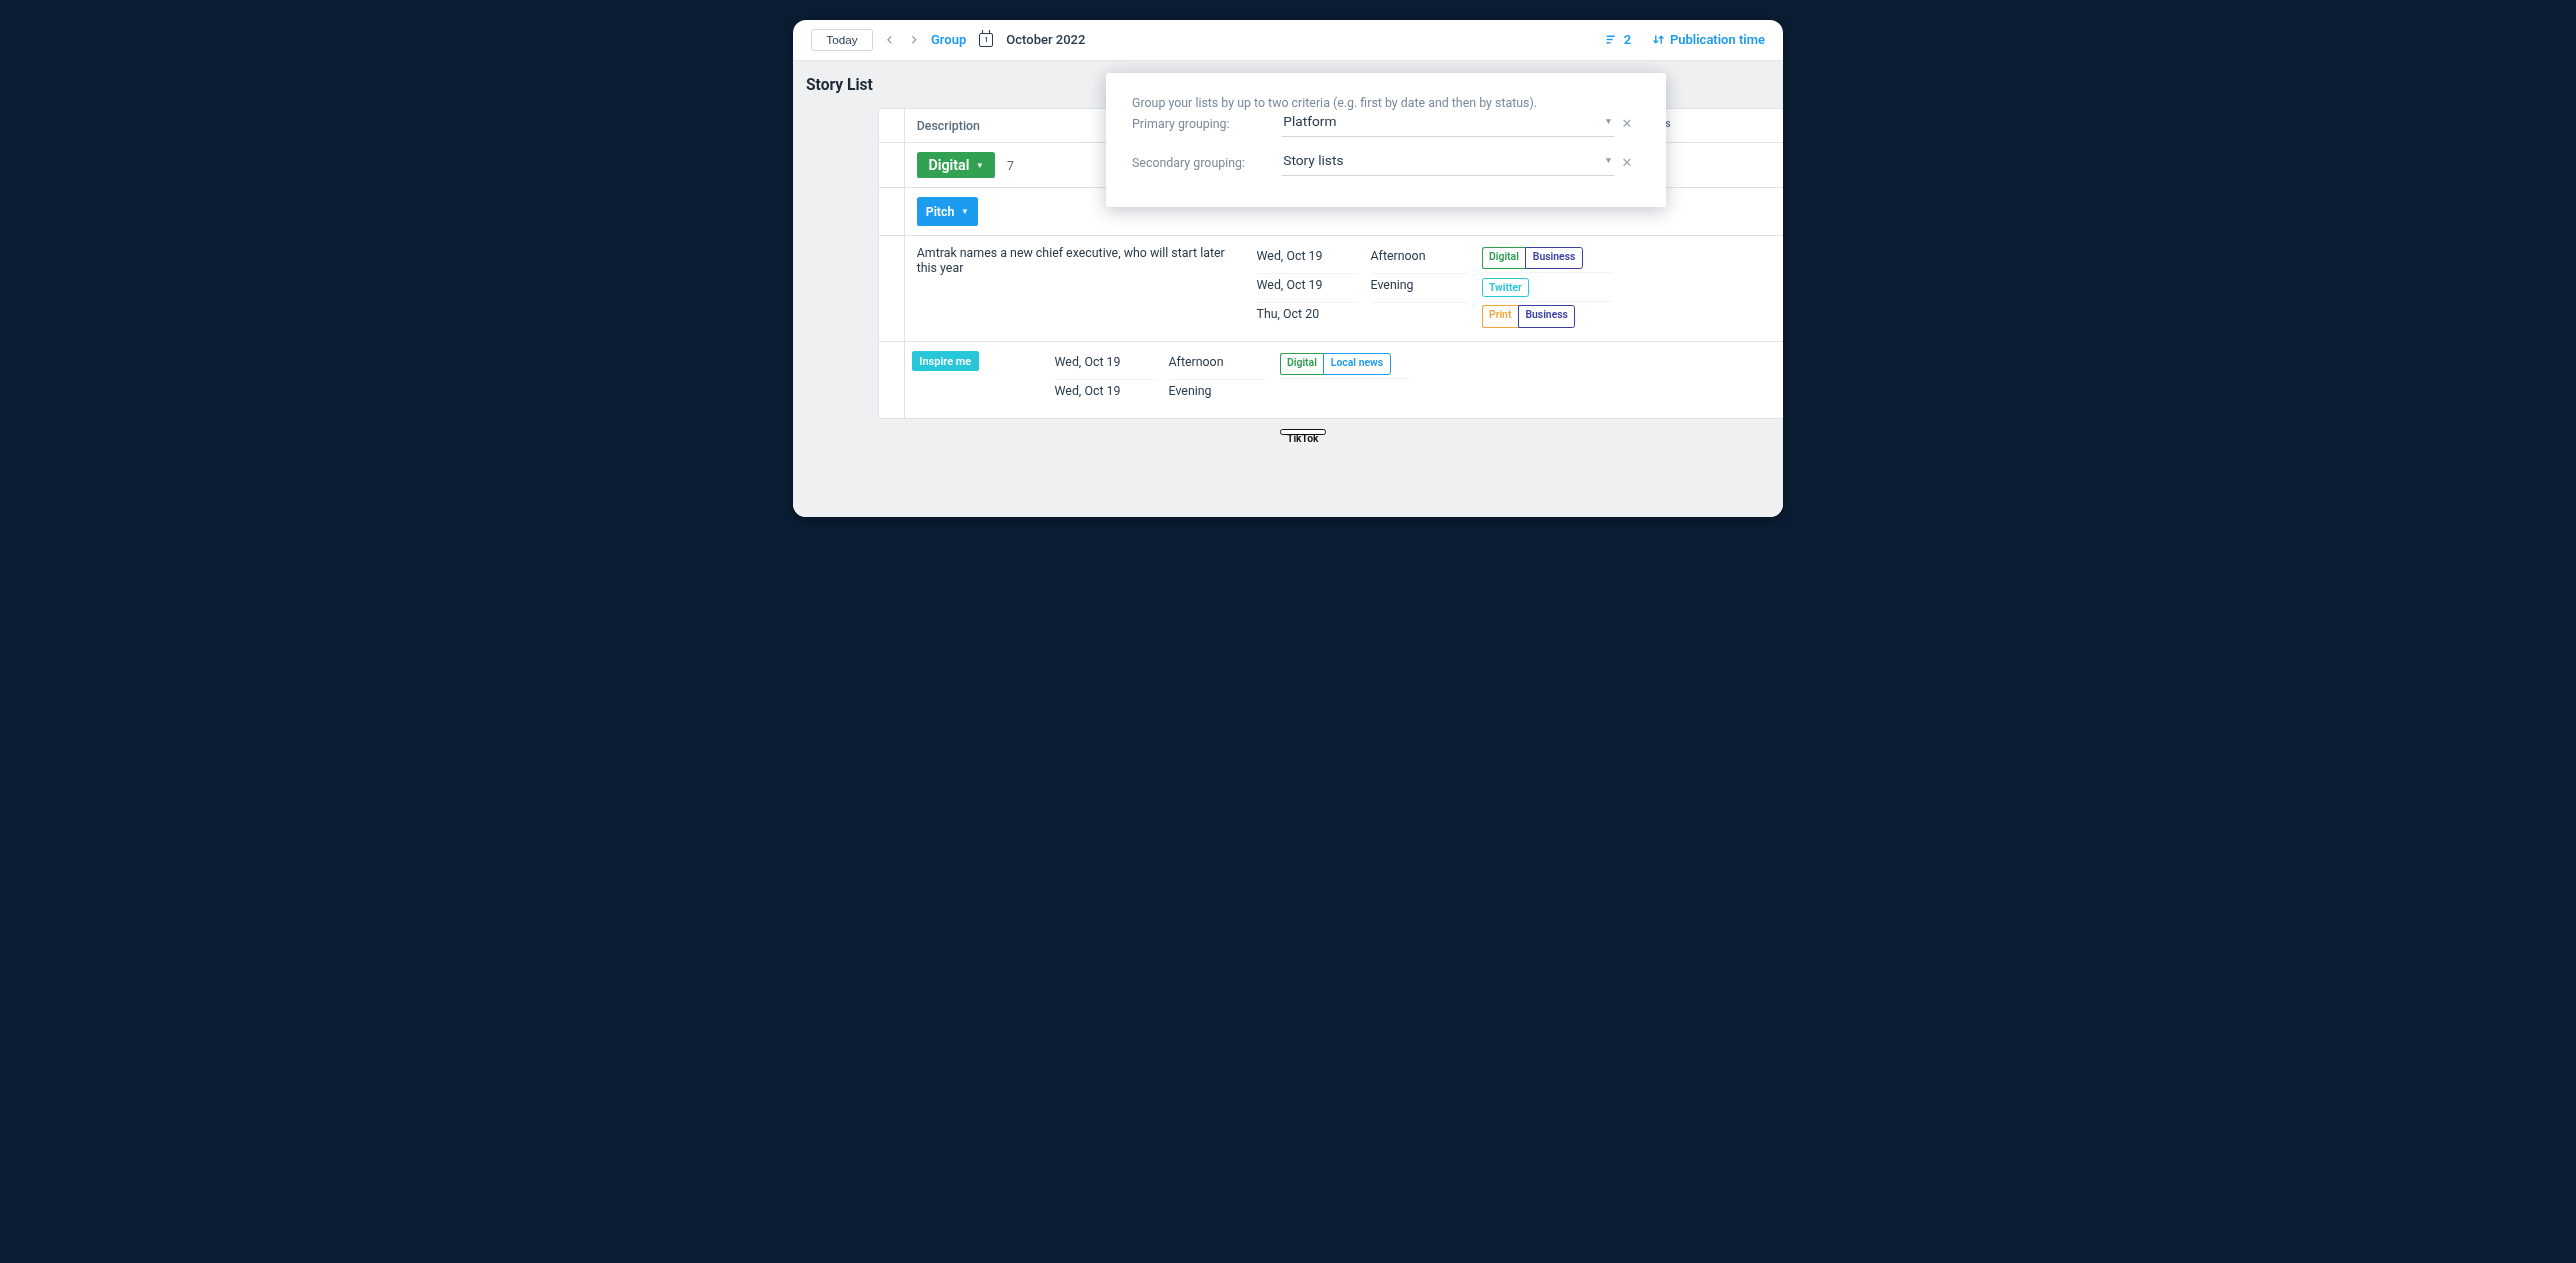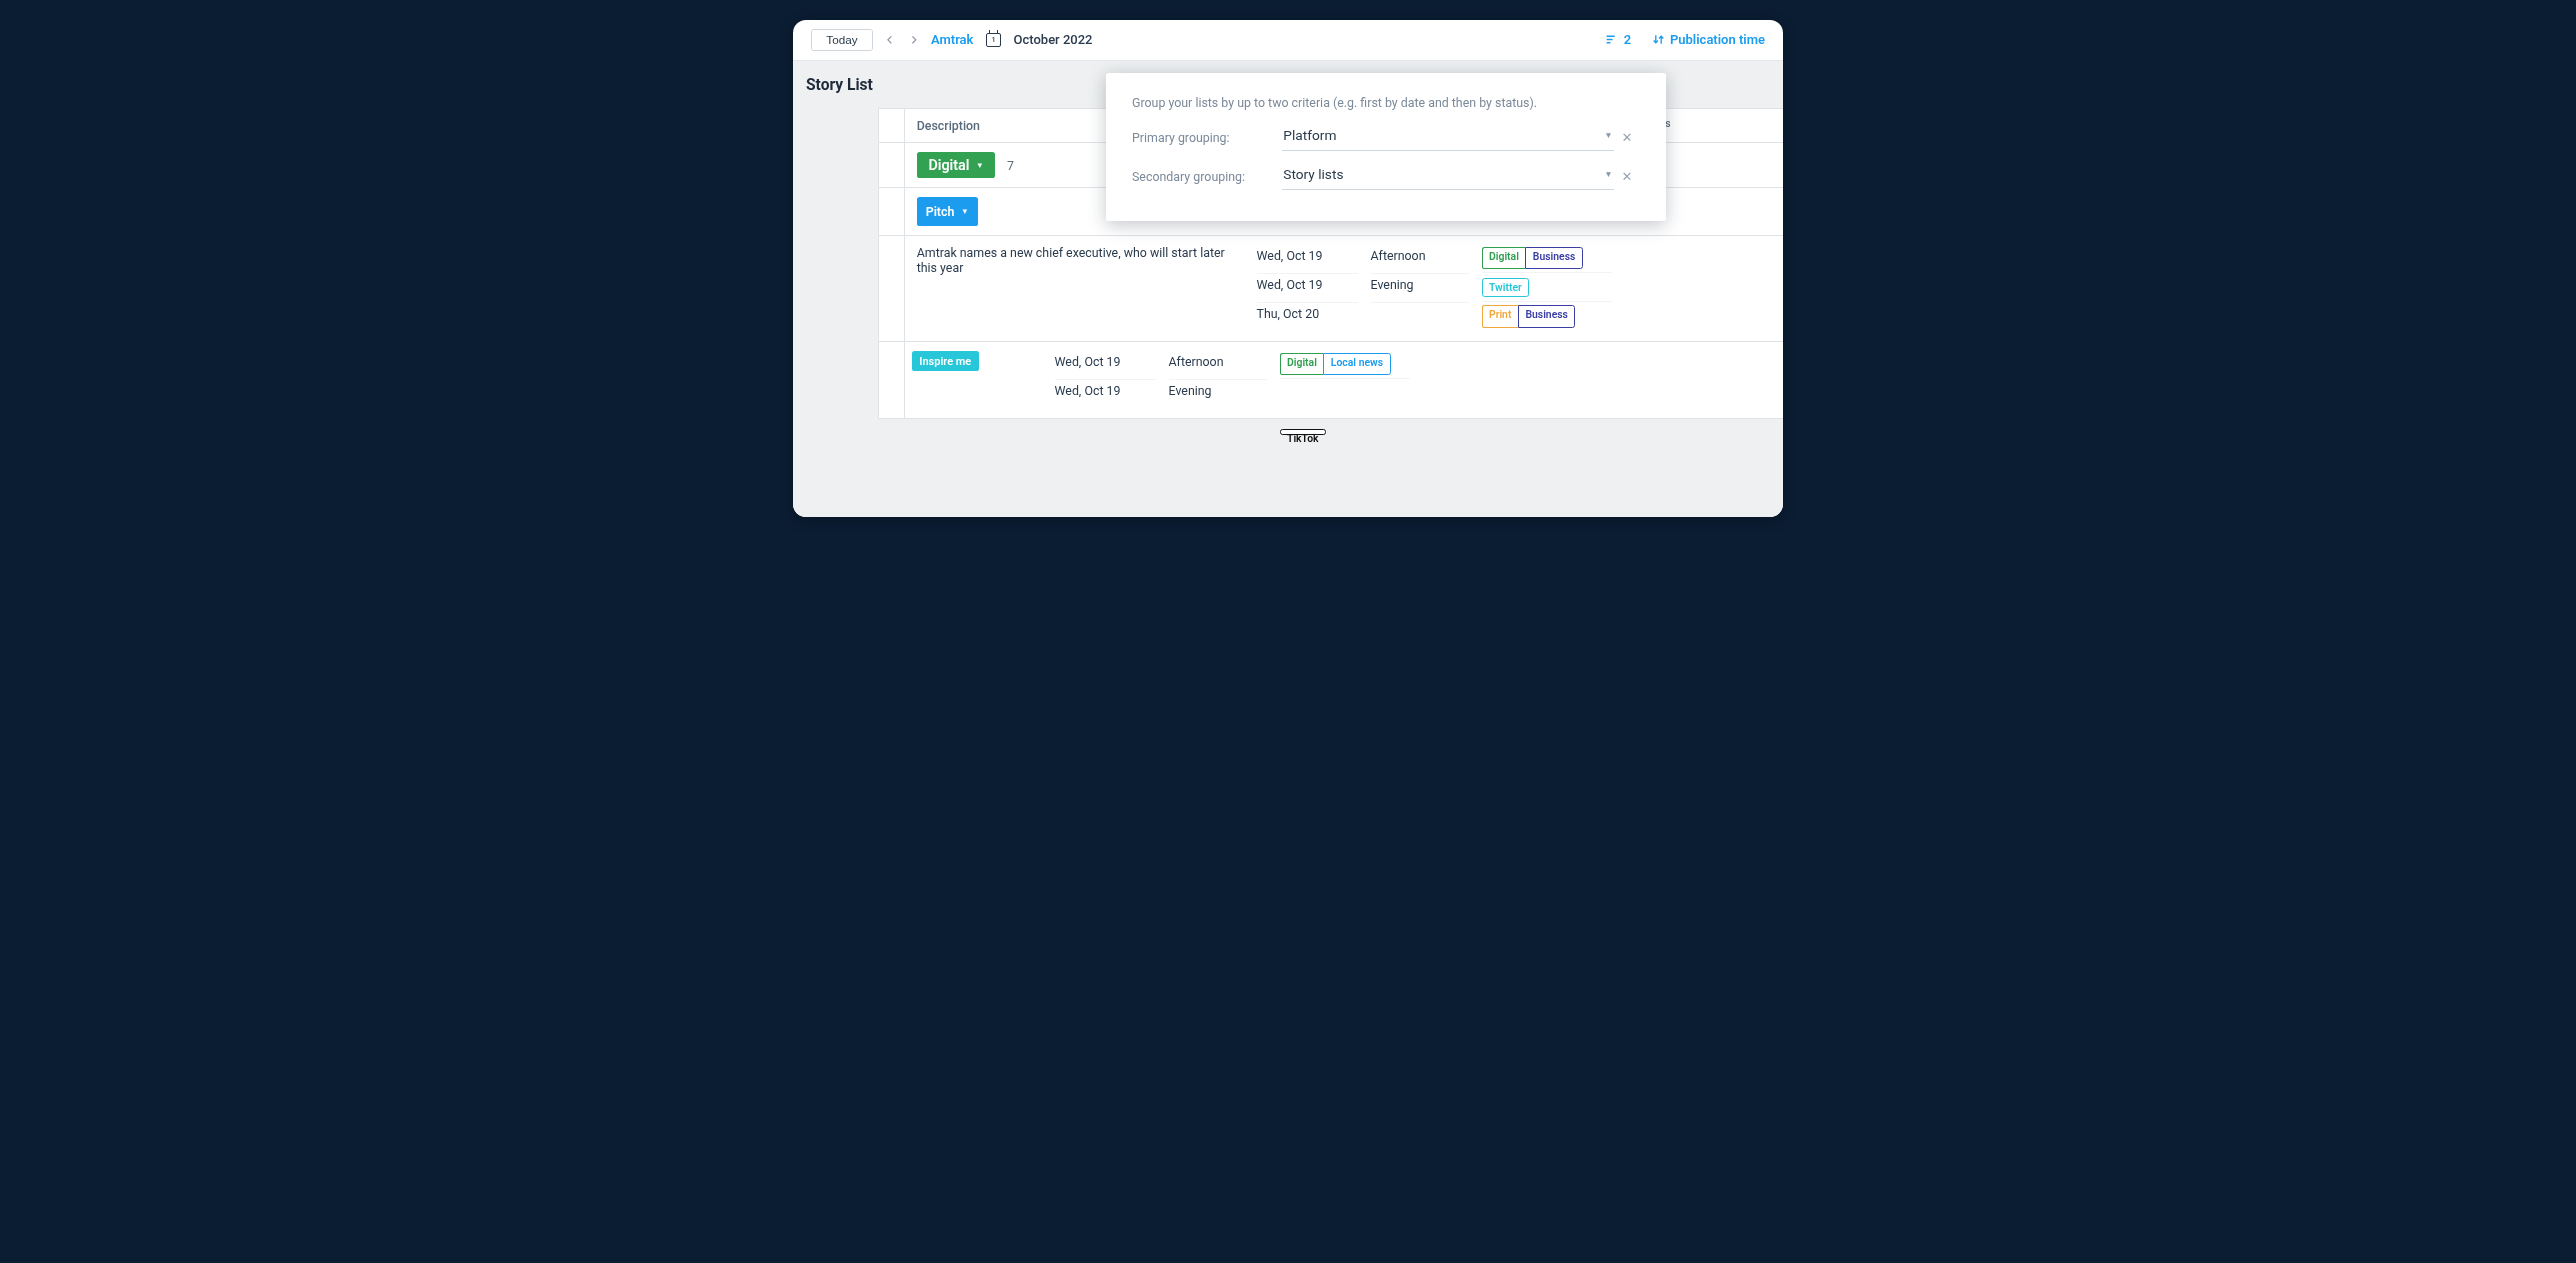--- a/index.html
+++ b/index.html
@@ -135,21 +135,21 @@
   .popover {
     position:absolute;
     top:53px; left:313px;
     width:560px;
     background:#fff;
     border-radius:2.6px;
     box-shadow: 0 3.9px 18px rgba(20,30,50,.25);
     padding:22px 26px 19.5px 26px;
     z-index:50;
   }
-  .pop-hint { color:#7b8a9a; font-size:12.4px; margin-bottom:14px; }
+  .pop-hint { color:#7b8a9a; font-size:12.4px; margin-bottom:0; }
   .pop-row { display:flex; align-items:center; margin-bottom:11.7px; }
   .pop-label { width:150px; color:#7b8a9a; font-size:12.4px; }
   .pop-select {
     flex:1; display:flex; align-items:center; justify-content:space-between;
     border-bottom:0.7px solid #cfd6de; padding:3.9px 1.3px 6.5px 1.3px;
     font-size:13.7px; color:#2a3b4d; cursor:pointer;
   }
   .pop-select .caret { color:#8a97a6; font-size:8.5px; }
   .pop-clear { width:26px; text-align:center; color:#9aa6b2; font-size:13px; cursor:pointer; }
 
@@ -164,21 +164,21 @@
     <span class="nav-arrow">
       <svg viewBox="0 0 24 24" width="11.7" height="11.7" fill="none" stroke="currentColor" stroke-width="2.5">
           <polyline points="15 5 8 12 15 19"></polyline>
         </svg>
     </span>
     <span class="nav-arrow">
       <svg viewBox="0 0 24 24" width="11.7" height="11.7" fill="none" stroke="currentColor" stroke-width="2.5">
           <polyline points="9 5 16 12 9 19"></polyline>
         </svg>
     </span>
-    <span class="view-switch">Amtrak</span>
+    <span class="view-switch">Group</span>
     <span class="cal-icon"></span>
     <span class="period-label">October 2022</span>
     <span class="spacer"></span>
     <span class="group-indicator">
       <svg viewBox="0 0 24 24" fill="none" stroke="currentColor" stroke-width="2.5">
         <line x1="3" y1="6" x2="18" y2="6"></line>
           <line x1="3" y1="12" x2="14" y2="12"></line>
           <line x1="3" y1="18" x2="10" y2="18"></line>
       </svg>
       <span>2</span>

